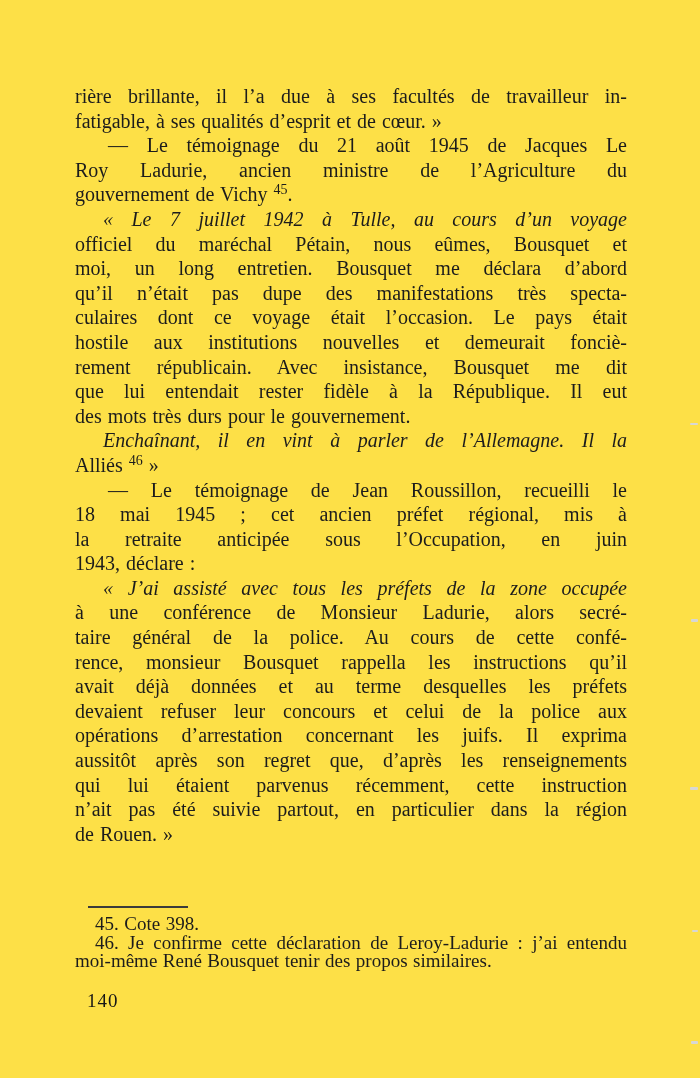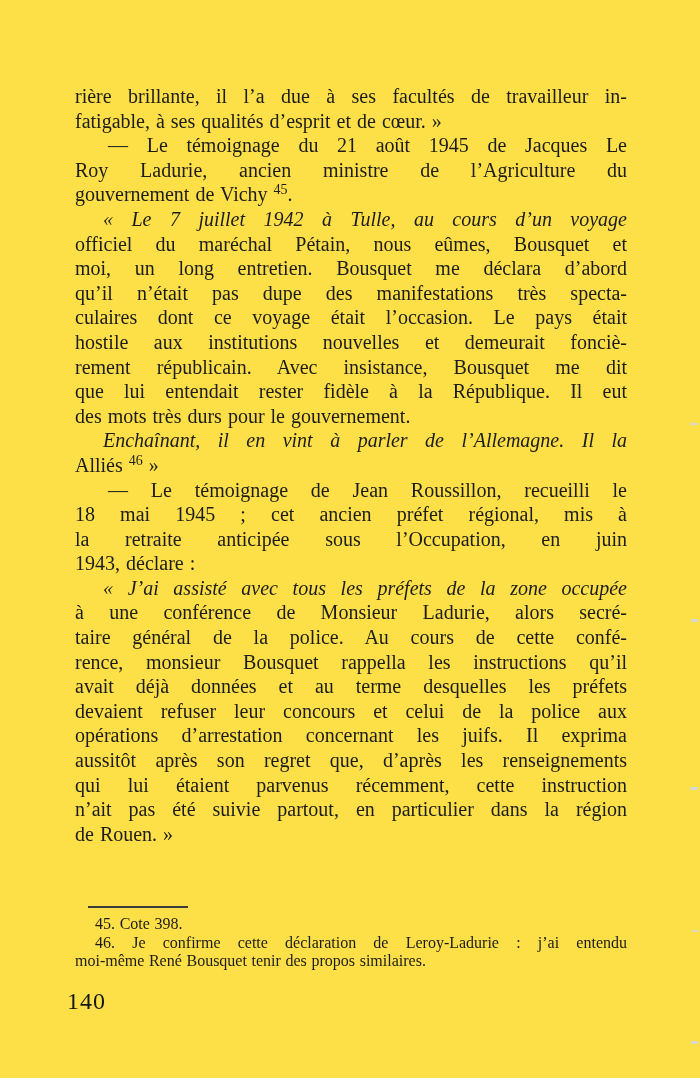--- a/index.html
+++ b/index.html
@@ -62,40 +62,40 @@
     width: 100px;
     height: 0;
     border-top: 2px solid #3b3b3b;
   }
   
   .footnotes {
     position: absolute;
     left: 75px;
     top: 915px;
     width: 552px;
-    font-size: 16px;
+    font-size: 19px;
     word-spacing: 0.04em;
   }
   .footnotes .line {
     line-height: 18.6px;
     height: 18.6px;
   }
   .footnotes .line.fstart { text-indent: 20px; }
   .footnotes .line.fjstart {
     text-indent: 20px;
     text-align: justify;
     text-align-last: justify;
   }
   .footnotes .line.fcont { text-indent: 0; }
 
   .page-number {
     position: absolute;
-    left: 67px;
+    left: 87px;
     top: 988px;
-    font-size: 24px;
+    font-size: 19px;
     line-height: 26px;
     letter-spacing: 1px;
     color: #161616;
   }
 
   
   .edge-mark {
     position: absolute;
     background: #d7d7d5;
     border-radius: 1px;

